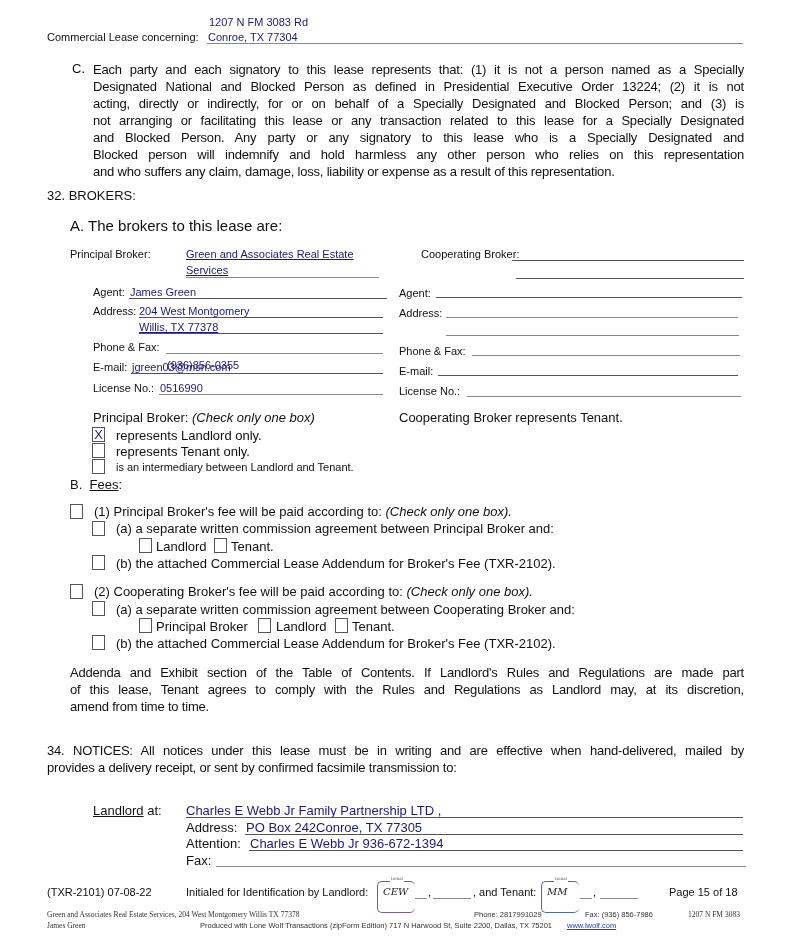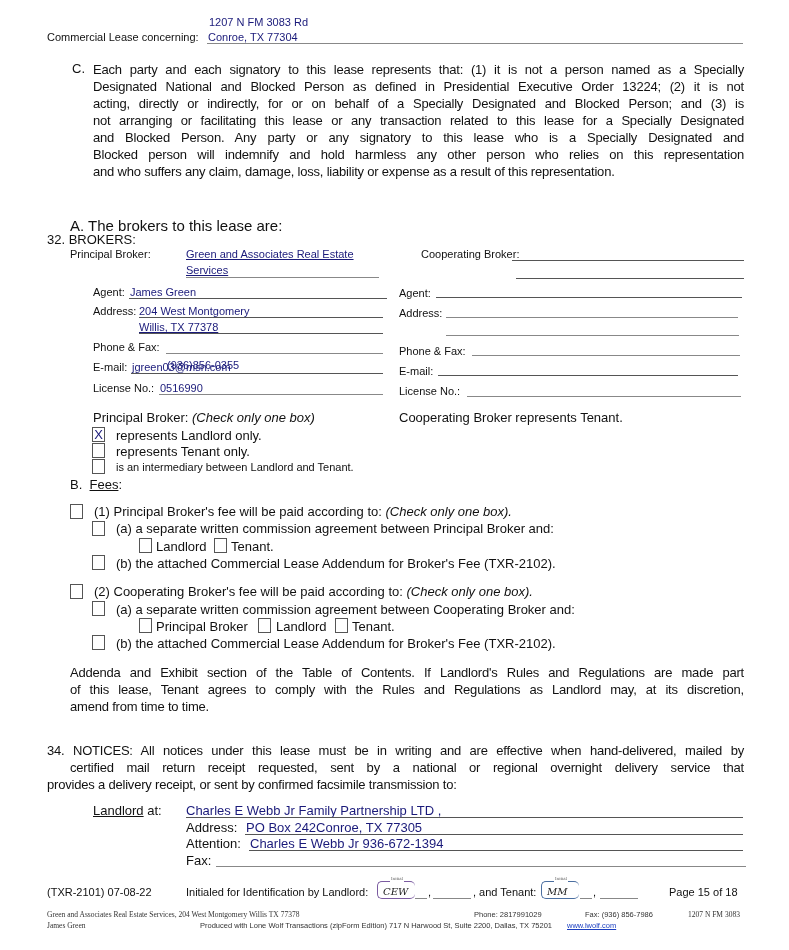--- a/index.html
+++ b/index.html
@@ -10,21 +10,21 @@
   .ul { text-decoration:underline; }
   .line { position:absolute; height:0; border-top:1px solid #555; }
   .gline { position:absolute; height:0; border-top:1px solid #888; }
   .para { position:absolute; text-align:justify; line-height:17px; font-size:13px;
           font-family:"Liberation Sans", sans-serif; letter-spacing:-0.2px; }
   .cb { position:absolute; width:13px; height:15px; border:1px solid #555; background:#fff;
         box-sizing:border-box; font-size:13px; line-height:13px; text-align:center; color:#1a1a7a; }
   .small { font-size:11px; }
   .tiny { font-family:"Liberation Serif", serif; font-size:7.5px; color:#333; }
   .tinys { font-family:"Liberation Sans", sans-serif; font-size:7.5px; color:#333; }
-  .initbox { position:absolute; width:38px; height:18px; border:1px solid #4a6ea0; border-radius:5px;
+  .initbox { position:absolute; width:38px; height:32px; border:1px solid #4a6ea0; border-radius:5px;
              border-right:none; font-family:"DejaVu Serif", serif; font-style:italic; font-size:10px;
              color:#222; line-height:19px; text-align:left; padding-left:5px; box-sizing:border-box; }
   .initbox .lbl { position:absolute; top:-6px; left:12px; font-size:4px; font-style:normal;
                   color:#666; background:#fff; padding:0 1px; line-height:6px; }
   .initbox.ll { border-color:#7a5aa0; }
   .link { color:#1a3ec0; text-decoration:underline; }
 </style>
 </head>
 <body>
 
@@ -37,21 +37,21 @@
 <div style="position:absolute;left:93px;top:61px;width:651px;">
   <div class="para" style="position:static;text-align-last:justify;">Each party and each signatory to this lease represents that: (1) it is not a person named as a Specially</div>
   <div class="para" style="position:static;text-align-last:justify;">Designated National and Blocked Person as defined in Presidential Executive Order 13224; (2) it is not</div>
   <div class="para" style="position:static;text-align-last:justify;">acting, directly or indirectly, for or on behalf of a Specially Designated and Blocked Person; and (3) is</div>
   <div class="para" style="position:static;text-align-last:justify;">not arranging or facilitating this lease or any transaction related to this lease for a Specially Designated</div>
   <div class="para" style="position:static;text-align-last:justify;">and Blocked Person. Any party or any signatory to this lease who is a Specially Designated and</div>
   <div class="para" style="position:static;text-align-last:justify;">Blocked person will indemnify and hold harmless any other person who relies on this representation</div>
   <div class="para" style="position:static;text-align-last:left;">and who suffers any claim, damage, loss, liability or expense as a result of this representation.</div>
 </div>
 
-<div class="abs" style="left:47px;top:188px;font-size:13px;margin-top:44px;">32. BROKERS:</div>
+<div class="abs" style="left:47px;top:188px;font-size:13px;">32. BROKERS:</div>
 <div class="abs" style="left:70px;top:217px;font-size:15px;">A.  The brokers to this lease are:</div>
 
 <div class="abs small" style="left:70px;top:248px;">Principal  Broker:</div>
 <div class="abs small blue ul" style="left:186px;top:248px;">Green and Associates Real Estate</div>
 <div class="abs small blue ul" style="left:186px;top:264px;">Services</div>
 <div class="gline" style="left:186px;top:277px;width:193px;"></div>
 
 <div class="abs small" style="left:93px;top:286px;">Agent:</div>
 <div class="abs small blue" style="left:130px;top:286px;">James Green</div>
 <div class="line" style="left:129px;top:298px;width:258px;"></div>
@@ -140,21 +140,20 @@
 <div class="abs" style="left:116px;top:636px;font-size:13px;">(b)  the attached Commercial Lease Addendum for Broker's Fee (TXR-2102).</div>
 
 <div style="position:absolute;left:47px;top:664px;width:697px;">
   <div class="para" style="position:static;text-align-last:justify;margin-left:23px;">Addenda and Exhibit section of the Table of Contents. If Landlord's Rules and Regulations are made part</div>
   <div class="para" style="position:static;text-align-last:justify;margin-left:23px;">of this lease, Tenant agrees to comply with the Rules and Regulations as Landlord may, at its discretion,</div>
   <div class="para" style="position:static;text-align-last:left;margin-left:23px;">amend from time to time.</div>
 </div>
 
 <div style="position:absolute;left:47px;top:742px;width:697px;">
   <div class="para" style="position:static;text-align-last:justify;">34. NOTICES: All notices under this lease must be in writing and are effective when hand-delivered, mailed by</div>
-  <div class="para" style="position:static;text-align-last:justify;margin-left:23px;">certified mail return receipt requested, sent by a national or regional overnight delivery service that</div>
   <div class="para" style="position:static;text-align-last:left;">provides a delivery receipt, or sent by confirmed facsimile transmission to:</div>
 </div>
 
 <div class="abs" style="left:93px;top:803px;font-size:13px;">
   <span class="ul">Landlord</span><span> at:</span>
 </div>
 <div class="abs blue" style="left:186px;top:803px;font-size:13px;">Charles E Webb Jr Family Partnership LTD  ,</div>
 <div class="line" style="left:186px;top:817px;width:557px;"></div>
 
 <div class="abs" style="left:186px;top:820px;font-size:13px;">Address:</div>

